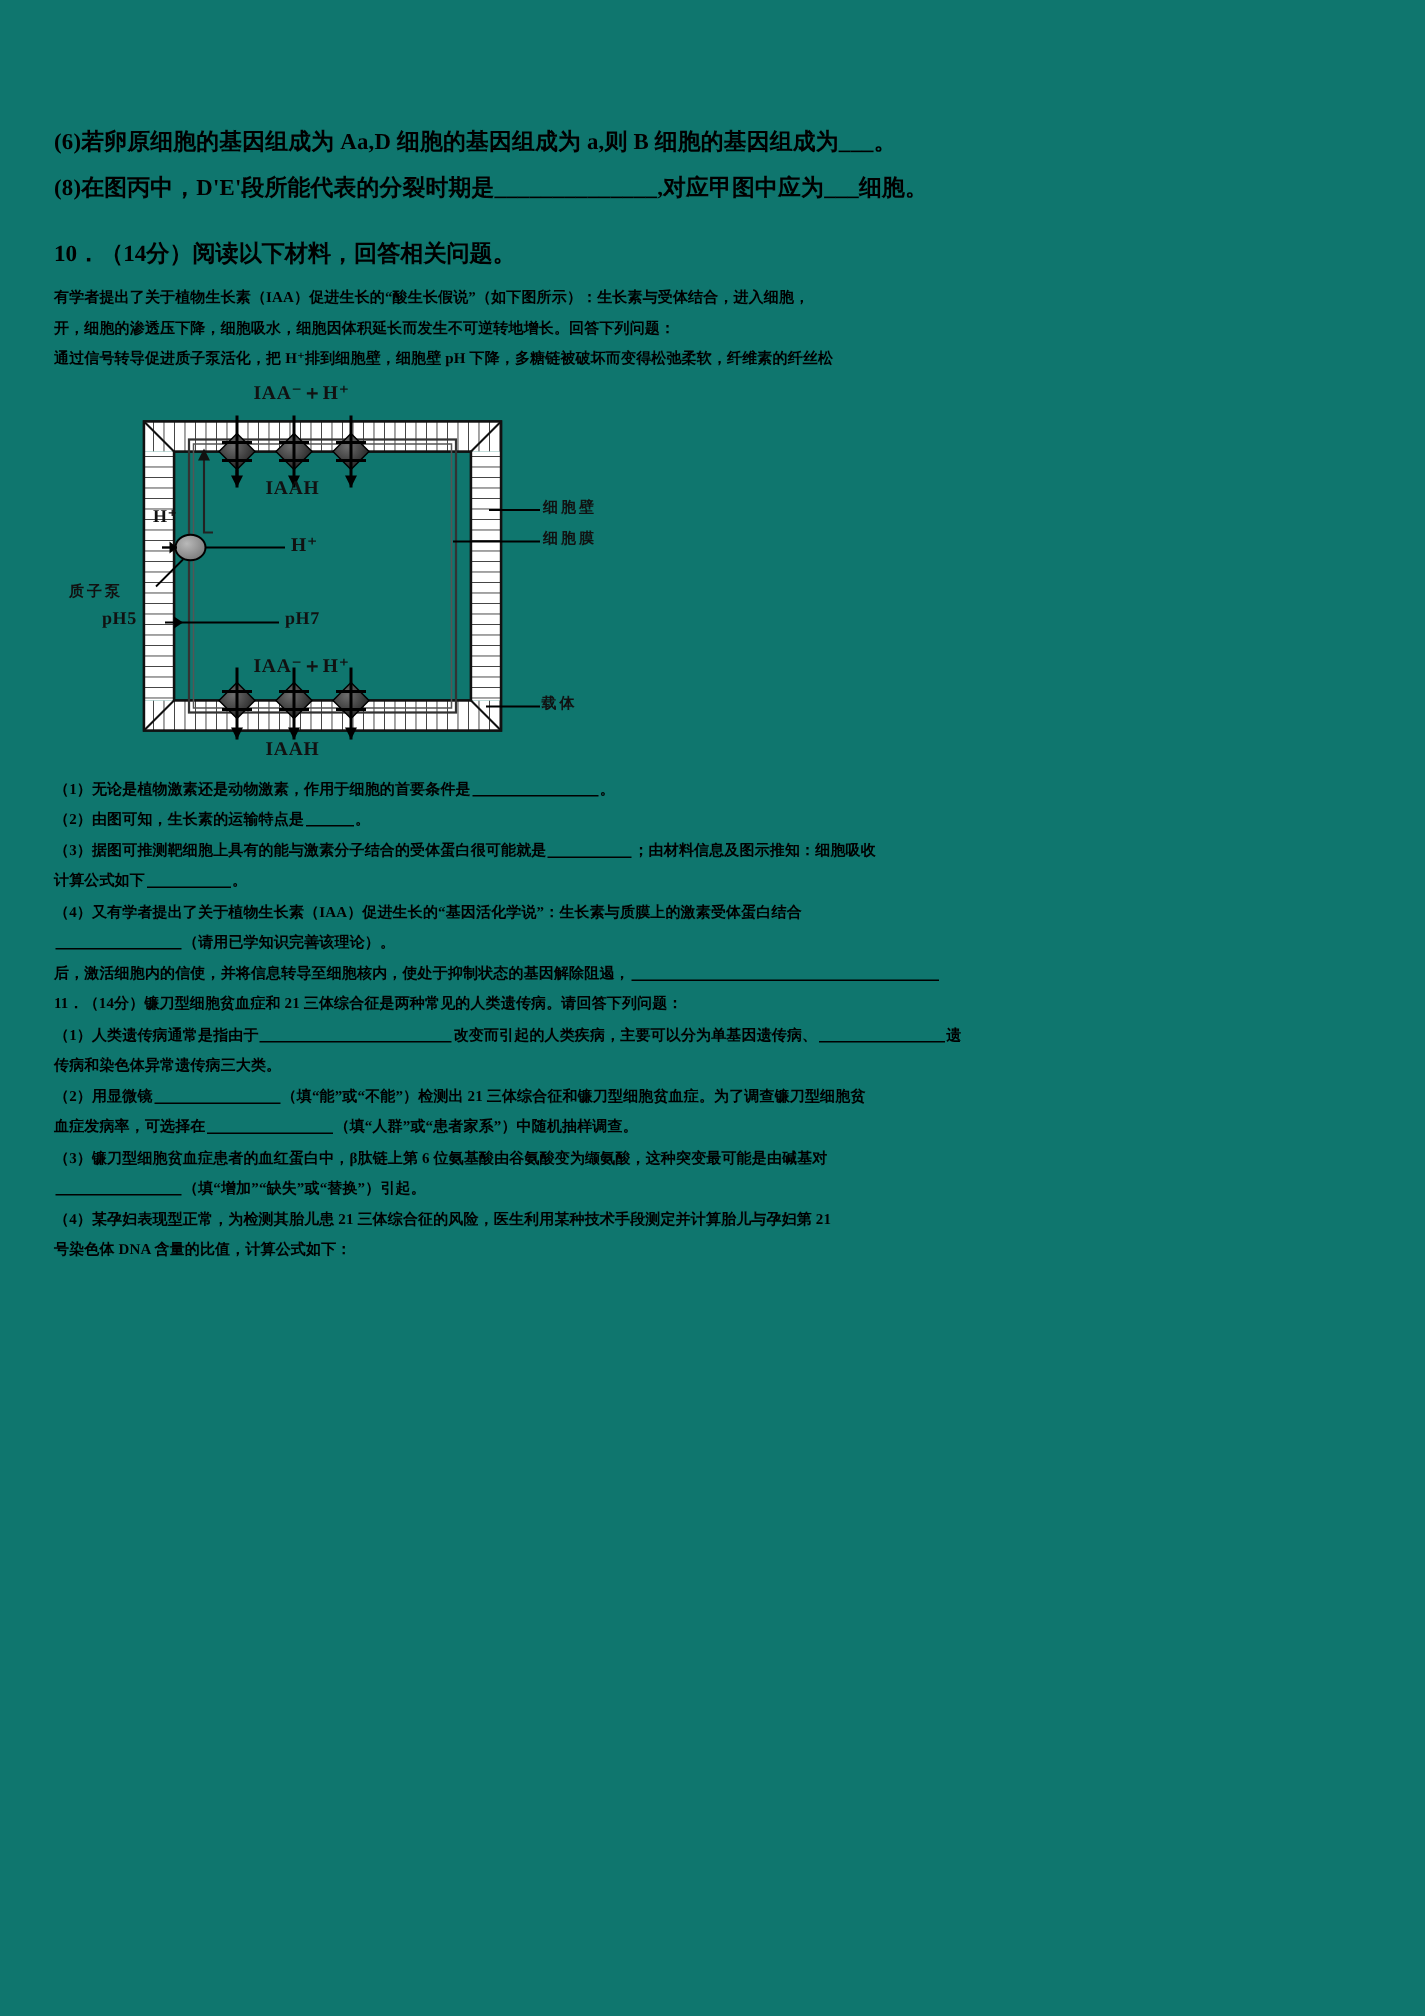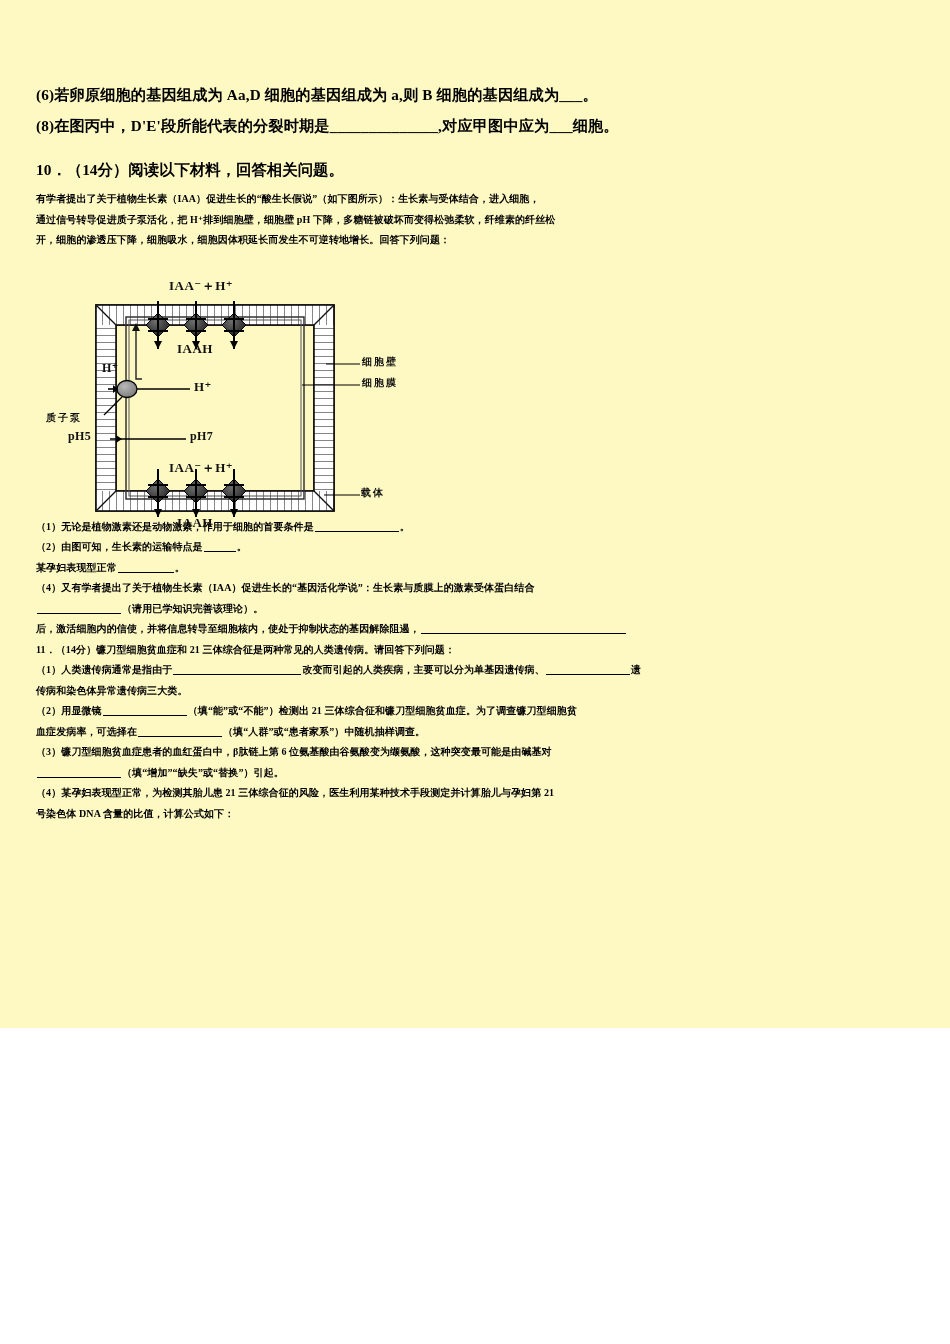--- a/index.html
+++ b/index.html
@@ -13,22 +13,22 @@
     height: 1344px;
     position: relative;
     font-family: "Liberation Serif", "DejaVu Serif", serif;
     color: #000000;
     overflow: hidden;
   }
   .page {
     position: absolute;
     left: 0; top: 0;
     width: 950px;
-    height: 1028px;
-    background: #fef9c3;
+    height: 1344px;
+    background: #0f766e;
   }
   .content {
     position: absolute;
     left: 36px;
     top: 84px;
     width: 882px;
   }
   .q-line {
     font-size: 15.2px;
     line-height: 1.42;
@@ -64,21 +64,20 @@
     position: relative;
     height: 262px;
     margin-top: 4px;
   }
   .figure {
     position: absolute;
     left: 38px;
     top: 0;
     width: 330px;
     height: 255px;
-    margin-top: 24px;
   }
   .fig-svg { display:block; }
   .fig-label {
     position: absolute;
     font-family: "Liberation Serif", "DejaVu Serif", serif;
     font-weight: 700;
     color: #111;
     white-space: nowrap;
   }
   .lab-cn { font-size: 10px; letter-spacing: 2px; }
@@ -94,22 +93,22 @@
     <p class="q-line">(6)若卵原细胞的基因组成为 Aa,D 细胞的基因组成为 a,则 B 细胞的基因组成为___。</p>
     <p class="q-line">(8)在图丙中，D'E'段所能代表的分裂时期是______________,对应甲图中应为___细胞。</p>
 
     <div class="gap-a"></div>
 
     <p class="head-line">
       <span>10．</span><span>（14分）</span><span>阅读以下材料，回答相关问题。</span>
     </p>
 
     <p class="q-para">有学者提出了关于植物生长素（IAA）促进生长的“酸生长假说”（如下图所示）：生长素与受体结合，进入细胞，</p>
+    <p class="q-para">开，细胞的渗透压下降，细胞吸水，细胞因体积延长而发生不可逆转地增长。回答下列问题：</p>
     <p class="q-para">通过信号转导促进质子泵活化，把 H⁺排到细胞壁，细胞壁 pH 下降，多糖链被破坏而变得松弛柔软，纤维素的纤丝松</p>
-    <p class="q-para">开，细胞的渗透压下降，细胞吸水，细胞因体积延长而发生不可逆转地增长。回答下列问题：</p>
 
     <div class="figure-wrap">
       <div class="figure">
         <svg class="fig-svg" width="330" height="255" viewBox="0 0 330 255">
           <defs>
             <pattern id="hatchV" width="7" height="7" patternUnits="userSpaceOnUse">
               <rect width="7" height="7" fill="#ffffff"></rect>
               <path d="M0 0 L7 0" stroke="#222" stroke-width="1.1"></path>
             </pattern>
             <pattern id="hatchH" width="7" height="7" patternUnits="userSpaceOnUse">
@@ -221,21 +220,24 @@
 
     <p class="q-para">
       <span>（1）</span><span>无论是植物激素还是动物激素，作用于细胞的首要条件是</span><span class="blank-l"></span><span>。</span>
     </p>
 
     <p class="q-para">
       <span>（2）</span><span>由图可知，生长素的运输特点是</span><span class="blank-s"></span><span>。</span>
     </p>
 
     <p class="q-para">
-      <span>某孕妇表现型正常</span><span class="blank-m"></span><span>。</span>
+      <span>（3）</span><span>据图可推测靶细胞上具有的能与激素分子结合的受体蛋白很可能就是</span><span class="blank-m"></span><span>；由材料信息及图示推知：细胞吸收</span>
+    </p>
+    <p class="q-para">
+      <span>计算公式如下</span><span class="blank-m"></span><span>。</span>
     </p>
 
     <p class="q-para">
       <span>（4）</span><span>又有学者提出了关于植物生长素（IAA）促进生长的“基因活化学说”：生长素与质膜上的激素受体蛋白结合</span>
     </p>
     <p class="q-para">
       <span class="blank-l"></span><span>（请用已学知识完善该理论）。</span>
     </p>
     <p class="q-para">
       <span>后，激活细胞内的信使，并将信息转导至细胞核内，使处于抑制状态的基因解除阻遏，</span><span class="blank-tail"></span>

